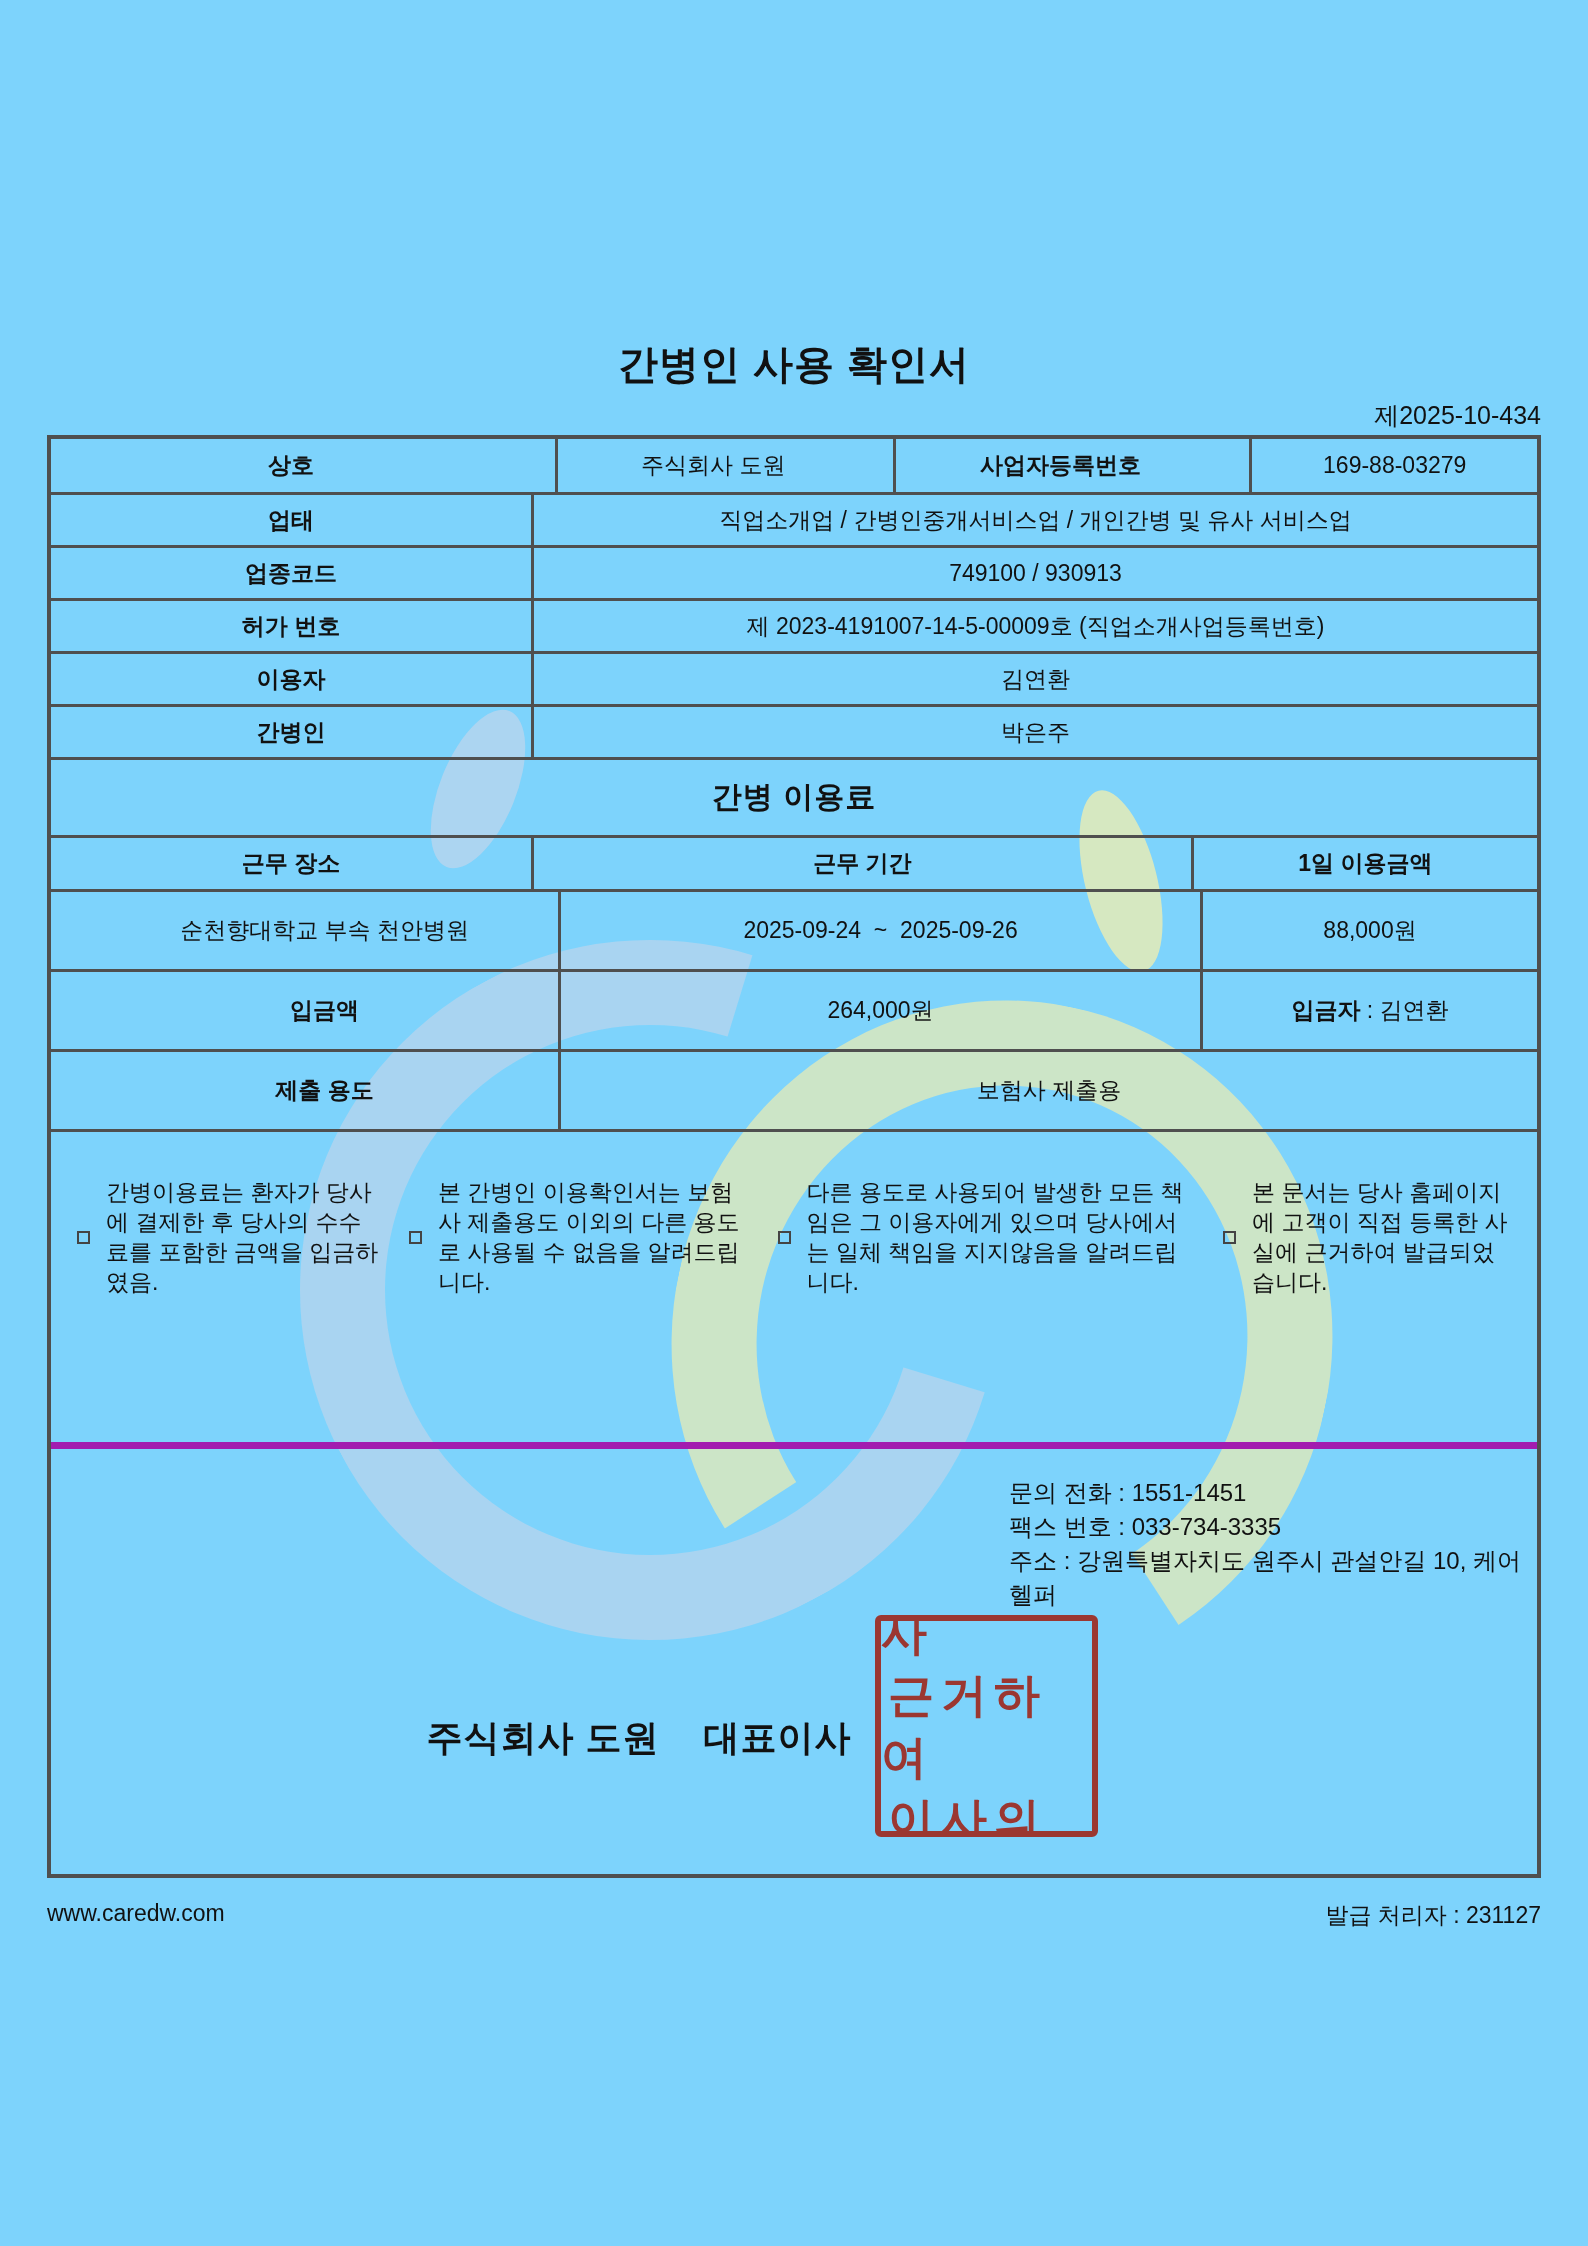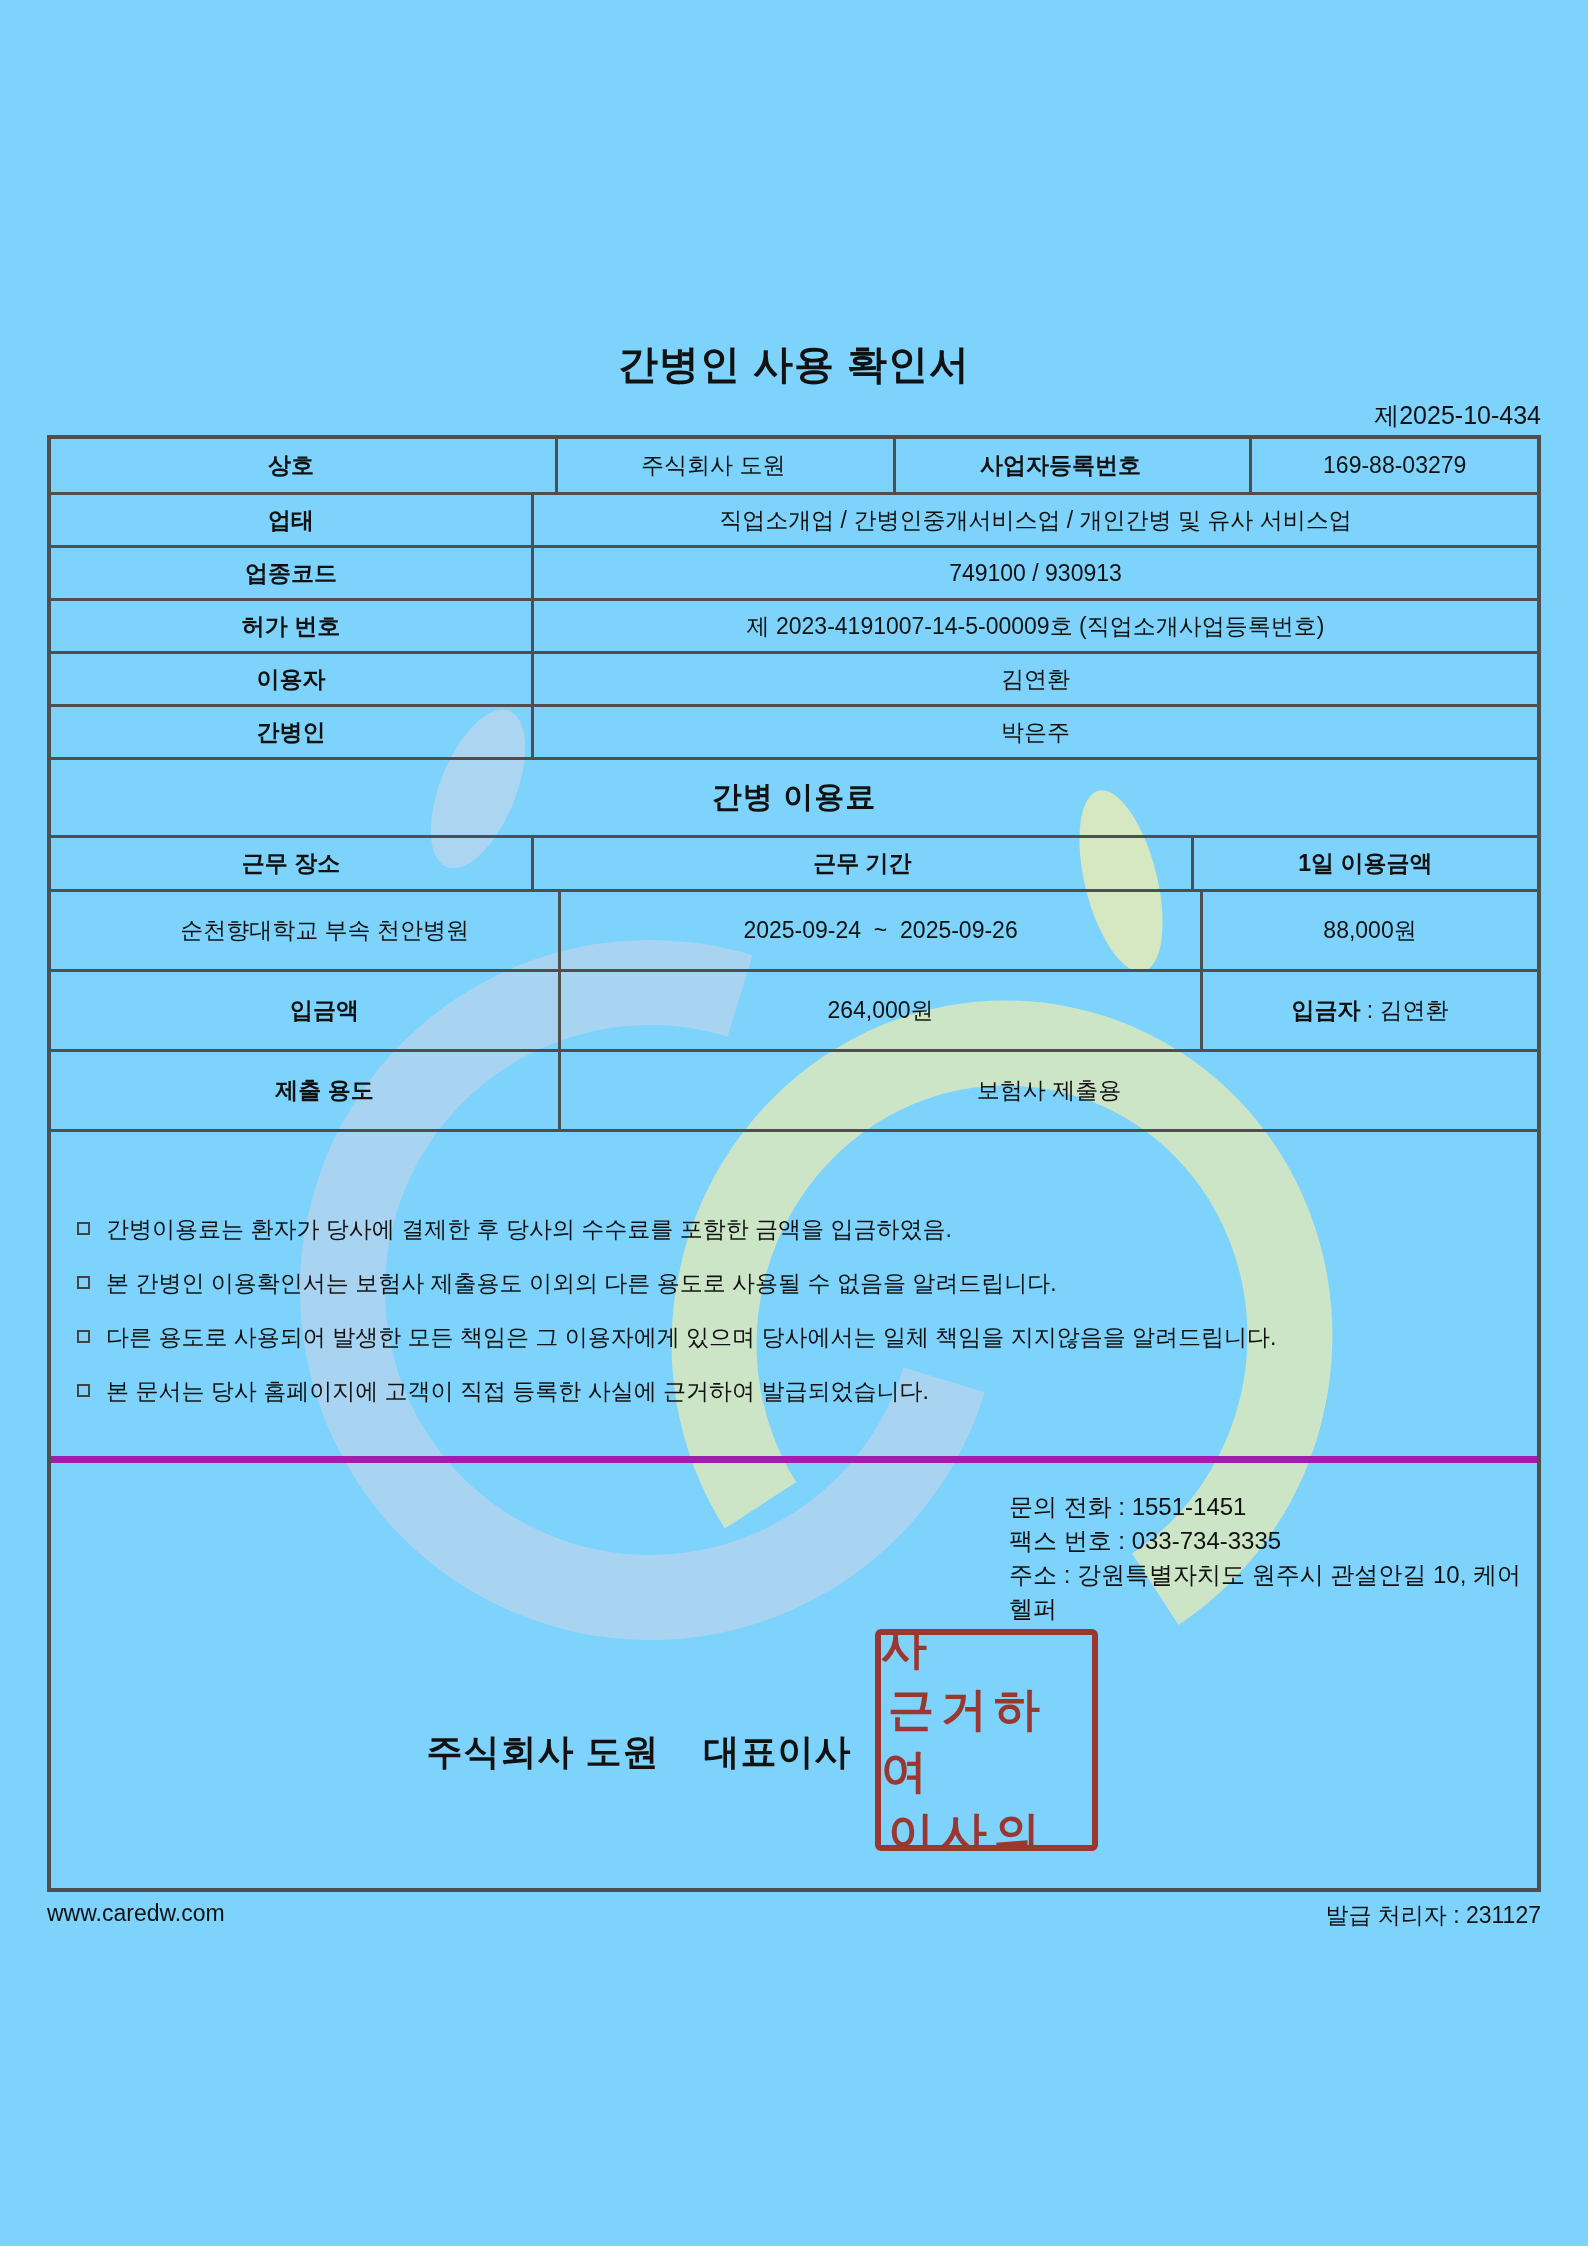--- a/index.html
+++ b/index.html
@@ -27,21 +27,21 @@
   .cell{display:flex;align-items:center;justify-content:center;border-left:3px solid #4f4f4f;box-sizing:border-box;font-size:23px;text-align:center;}
   .cell:first-child{border-left:none;}
   .lbl{font-weight:700;}
   .h53{height:53px;} .h66{height:78px;} .h54{height:54px;} .h80{height:80px;padding-left:40px;}
   .w1{width:32.3%;} .w2{width:21.1%;} .w3{width:22.4%;} .w4{flex:1;}
   .wRest{flex:1;}
   .f2{width:44.4%;} .f3{flex:1;}
   .pre{white-space:pre;}
   .fee-title{font-size:30px;font-weight:700;letter-spacing:1px;}
   
-  .notes-row{height:310px;display:flex;flex-direction:column;justify-content:center;align-items:flex-start;padding:45px 20px 14px 20px;box-sizing:content-box;gap:24px;border-top:3px solid #4f4f4f;height:265px;}
+  .notes-row{height:310px;display:flex;flex-direction:row;justify-content:center;align-items:flex-start;padding:45px 20px 0 20px;box-sizing:content-box;gap:24px;border-top:3px solid #4f4f4f;height:265px;}
   .note-line{display:flex;align-items:center;font-size:23px;line-height:30px;text-align:left;}
   .bullet-sq{display:inline-block;width:9px;height:9px;border:2px solid #444;margin:0 16px 0 6px;flex:0 0 auto;}
   
   .bottom-row{position:relative;height:425px;border-top:7px solid #a21caf;}
   .contact{position:absolute;left:958px;top:27px;font-size:24px;line-height:34px;text-align:left;}
   .signature{position:absolute;left:88px;top:265px;width:1000px;text-align:center;font-size:36px;font-weight:700;letter-spacing:1px;}
   .sig-gap{display:inline-block;width:44px;}
   .stamp{
     position:absolute;left:824px;top:166px;width:223px;height:222px;
     border:6px solid #9e2c22;border-radius:6px;box-sizing:border-box;

